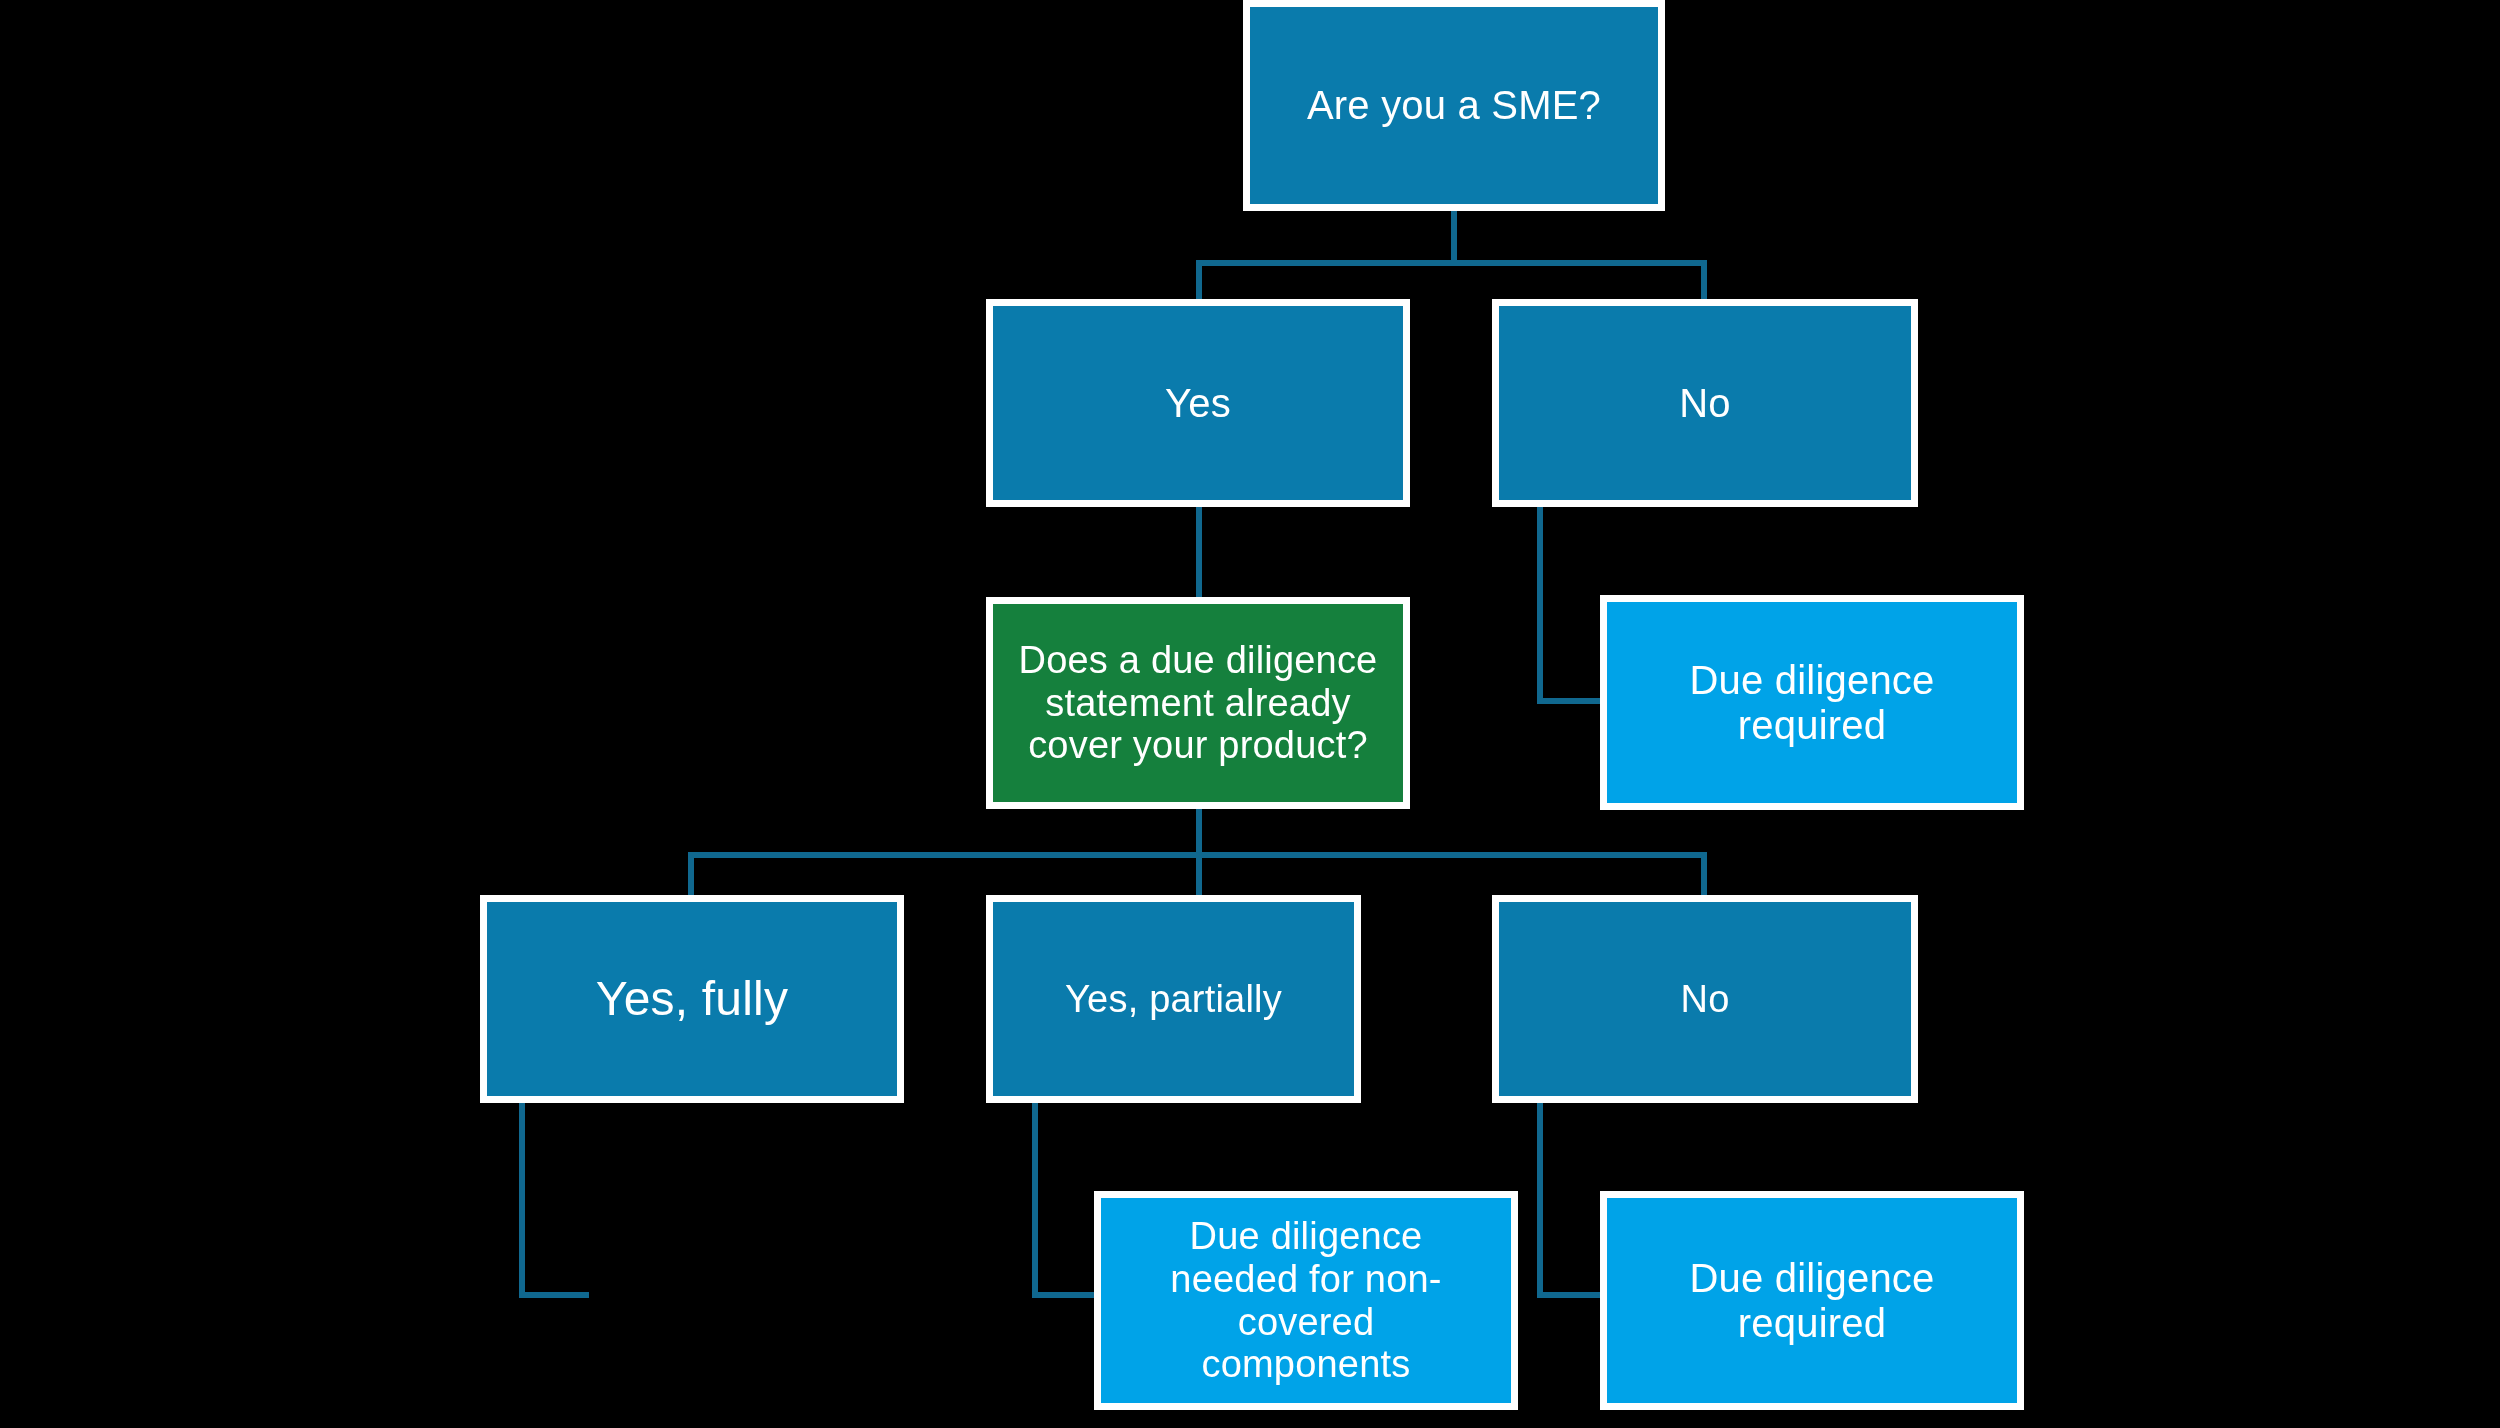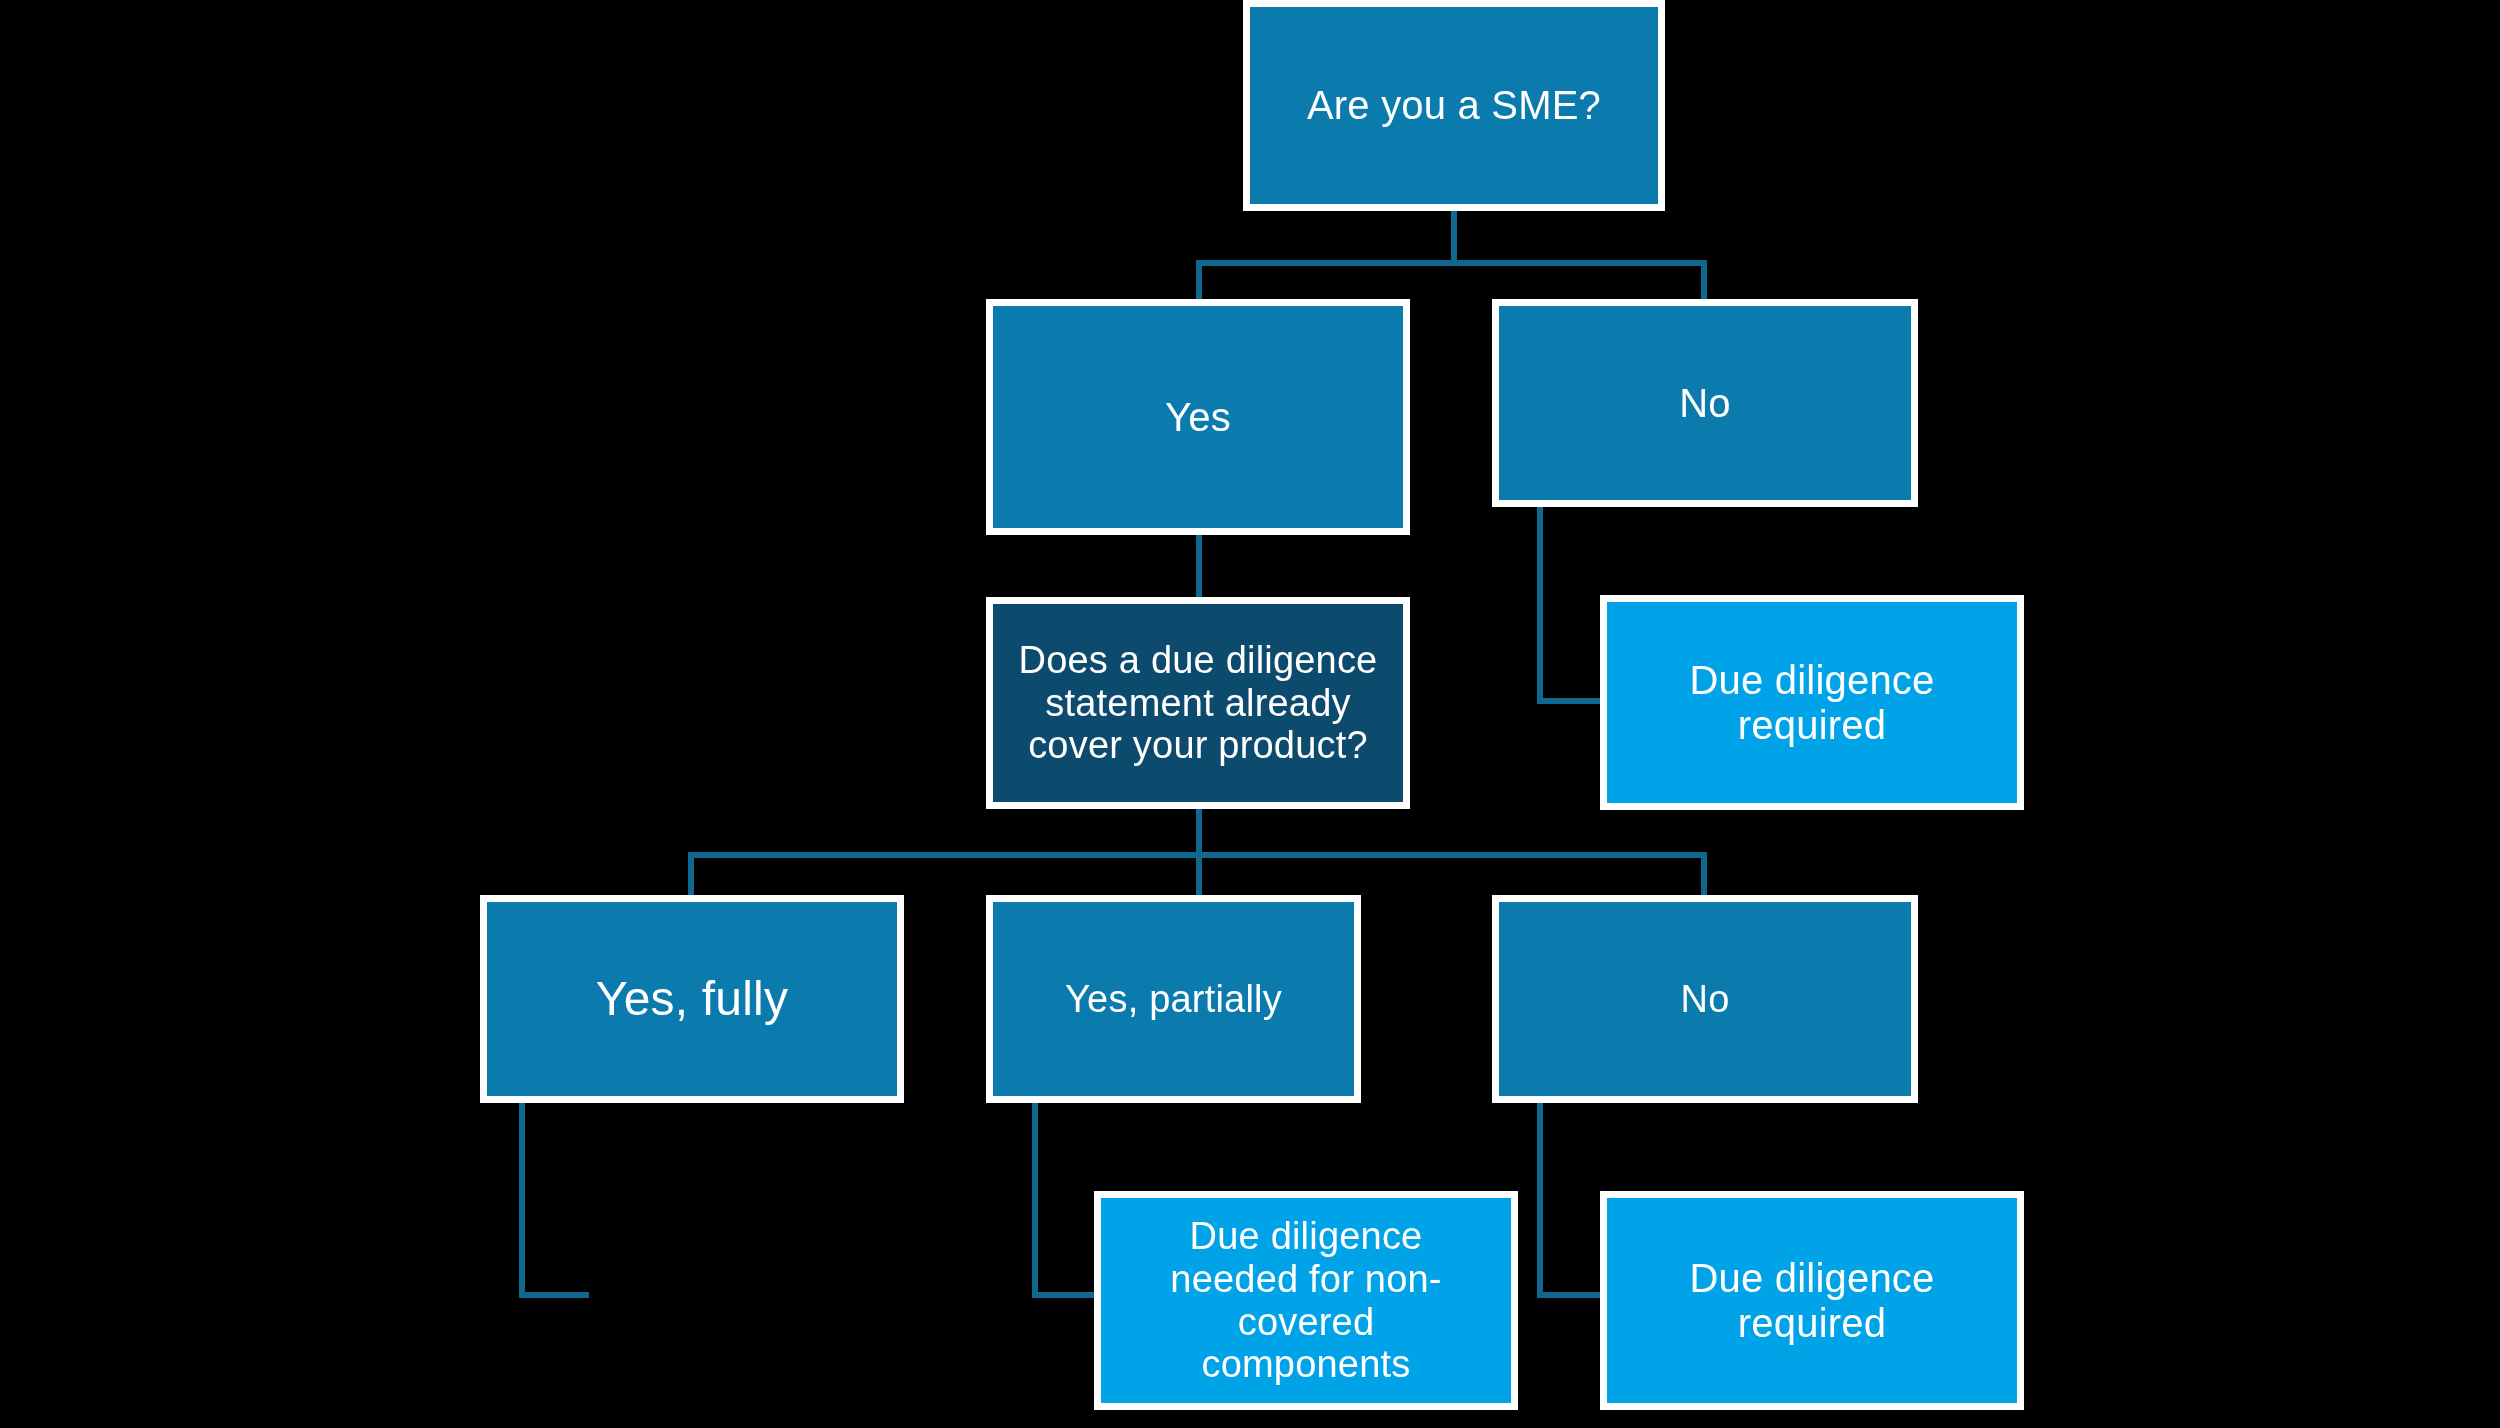--- a/index.html
+++ b/index.html
@@ -78,34 +78,34 @@
   <div class="edge v" style="left: 1032px; top: 1100px; height: 198px; background: rgb(16, 104, 143);"></div>
   <div class="edge h" style="left: 1032px; top: 1292px; width: 70px; background: rgb(16, 104, 143);"></div>
 
   <div class="edge v" style="left: 1537px; top: 1100px; height: 198px; background: rgb(16, 104, 143);"></div>
   <div class="edge h" style="left: 1537px; top: 1292px; width: 70px; background: rgb(16, 104, 143);"></div>
 
   <div class="node decision fit" style="left: 1243px; top: 0px; width: 422px; height: 211px; font-size: 40px; background: rgb(10, 123, 172); border-color: rgb(255, 255, 255); color: rgb(255, 255, 255);">
     <span class="label">Are you a SME?</span>
   </div>
 
-  <div class="node decision fit" style="left: 986px; top: 299px; width: 424px; height: 236px; font-size: 40px; background: rgb(10, 123, 172); border-color: rgb(255, 255, 255); color: rgb(255, 255, 255);">
+  <div class="node decision fit" style="left: 986px; top: 299px; width: 424px; height: 208px; font-size: 40px; background: rgb(10, 123, 172); border-color: rgb(255, 255, 255); color: rgb(255, 255, 255);">
     <span class="label">Yes</span>
   </div>
 
   <div class="node decision fit" style="left: 1492px; top: 299px; width: 426px; height: 208px; font-size: 40px; background: rgb(10, 123, 172); border-color: rgb(255, 255, 255); color: rgb(255, 255, 255);">
     <span class="label">No</span>
   </div>
 
   <div class="node terminal fit" style="left: 1600px; top: 595px; width: 424px; height: 215px; font-size: 40px; background: rgb(0, 163, 232); border-color: rgb(255, 255, 255); color: rgb(255, 255, 255);">
     <span class="label">Due diligence
 required</span>
   </div>
 
-  <div class="node decision" style="left: 986px; top: 597px; width: 424px; height: 212px; font-size: 38px; background: #0c4a6e; border-color: rgb(255, 255, 255); color: rgb(255, 255, 255);">
+  <div class="node decision" style="left: 986px; top: 597px; width: 424px; height: 212px; font-size: 38px; background: #15803d; border-color: rgb(255, 255, 255); color: rgb(255, 255, 255);">
     <span class="label">Does a due diligence
 statement already
 cover your product?</span>
   </div>
 
   <div class="node decision fit" style="left: 480px; top: 895px; width: 424px; height: 208px; font-size: 48px; background: rgb(10, 123, 172); border-color: rgb(255, 255, 255); color: rgb(255, 255, 255);">
     <span class="label">Yes, fully</span>
   </div>
 
   <div class="node decision fit" style="left: 986px; top: 895px; width: 375px; height: 208px; font-size: 38px; background: rgb(10, 123, 172); border-color: rgb(255, 255, 255); color: rgb(255, 255, 255);">

